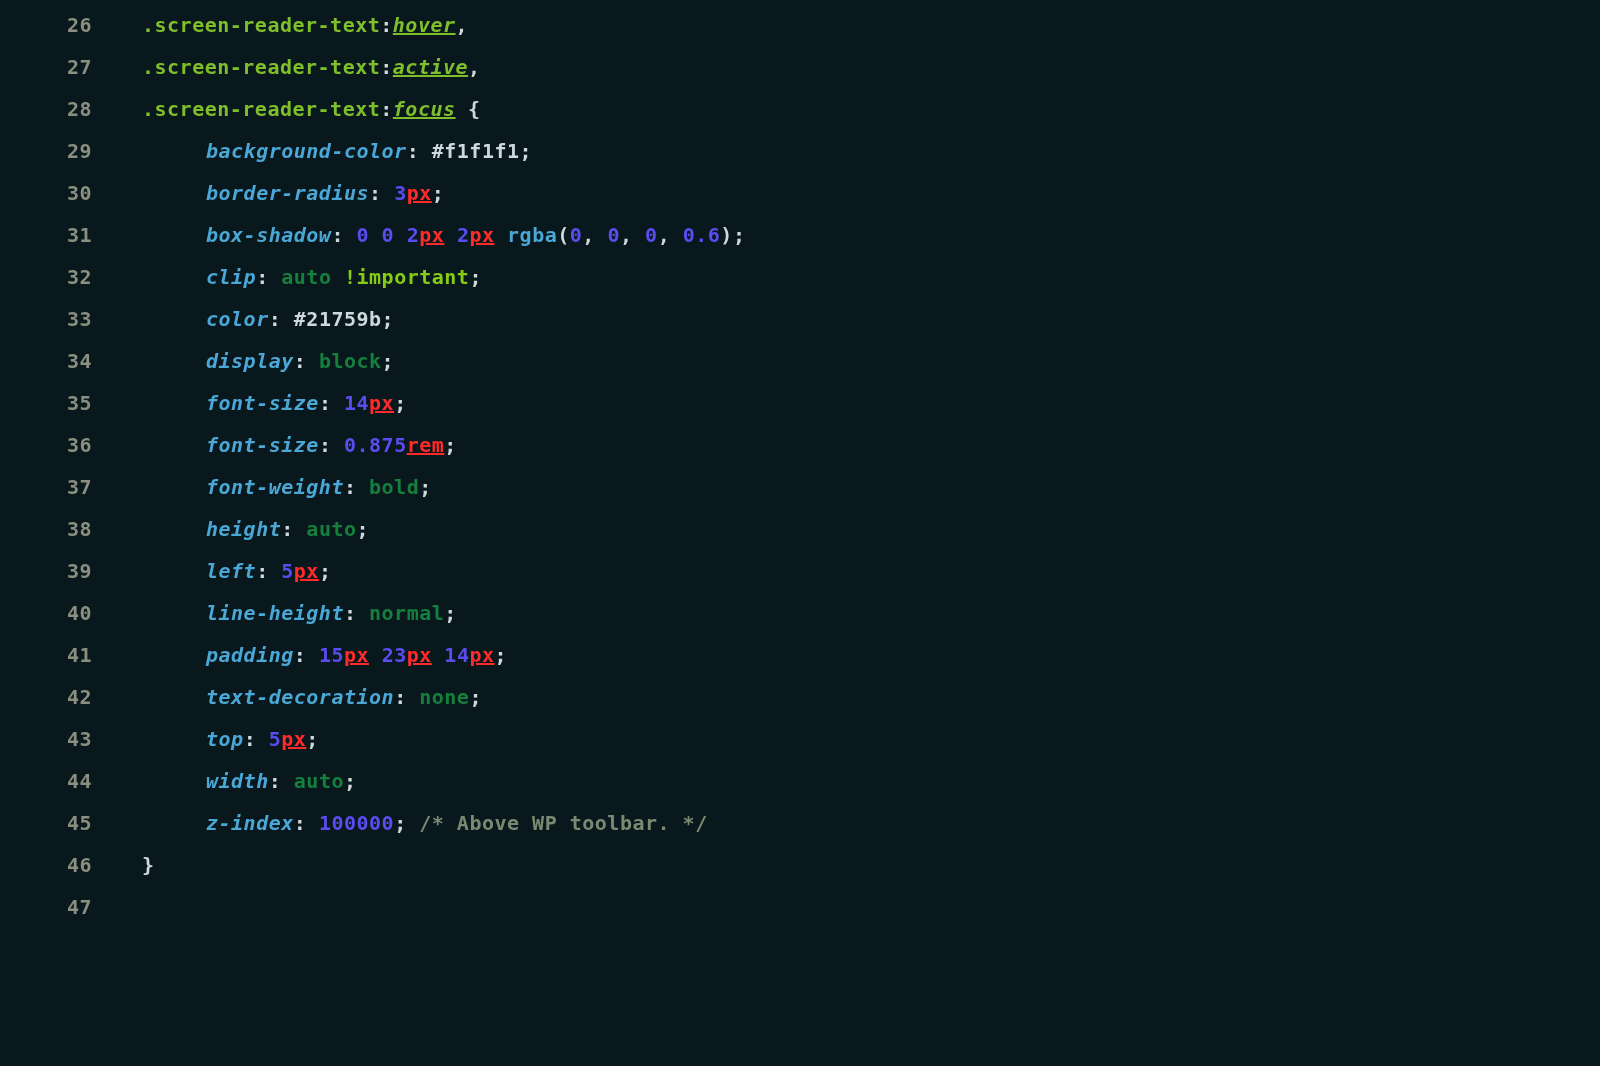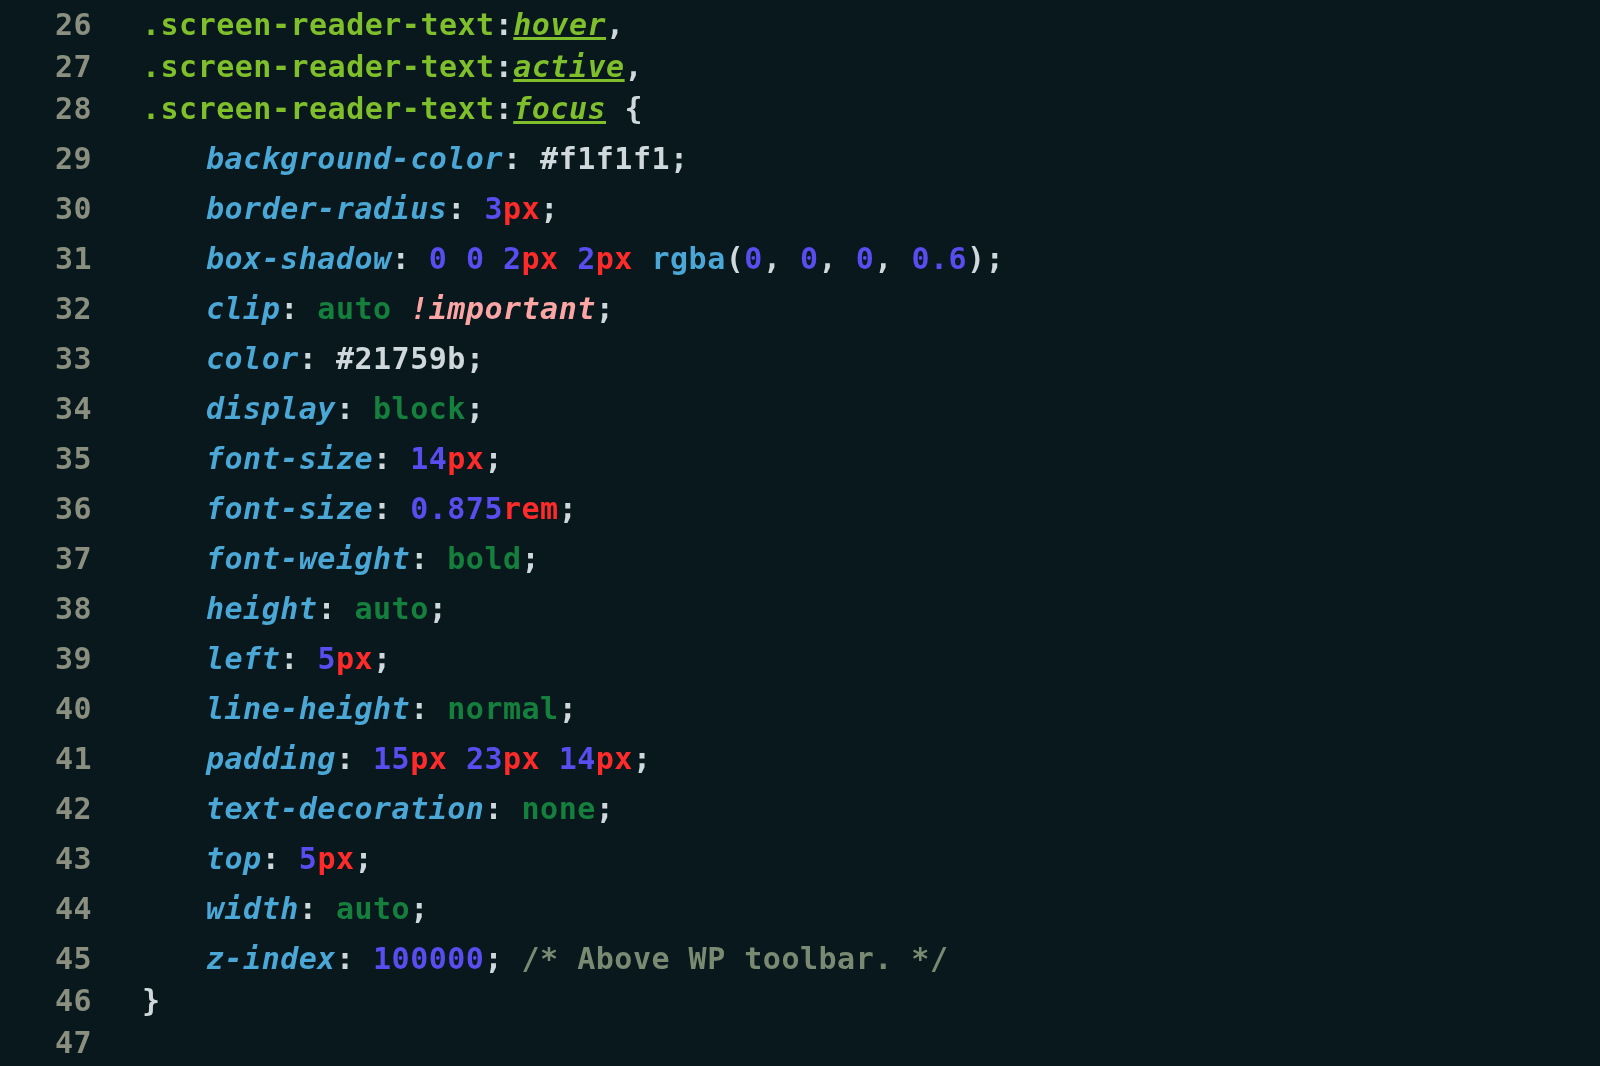--- a/index.html
+++ b/index.html
@@ -5,21 +5,21 @@
   html, body {
     margin: 0;
     padding: 0;
     width: 1600px;
     height: 1066px;
     background: #08181c;
     overflow: hidden;
   }
   .editor {
     font-family: "Menlo", "Consolas", "DejaVu Sans Mono", monospace;
-    font-size: 30px;
+    font-size: 20px;
     line-height: 42px;
     font-weight: 600;
     white-space: pre;
     color: #e6e6e6;
     letter-spacing: 0.5px;
     padding-top: 4px;
   }
   .line {
     display: flex;
     align-items: baseline;
@@ -30,33 +30,33 @@
     text-align: right;
     color: #8a8f7f;
     padding-right: 28px;
     box-sizing: border-box;
     user-select: none;
   }
   .code {
     flex: 1;
   }
   .indent1 { padding-left: 22px; }
-  .indent2 { padding-left: 86px; margin-top: 8px; }
+  .indent2 { padding-left: 86px; }
 
   
   .sel   { color: #7fbf2b; text-align: right; }              
   .pseudo{ color: #7fbf2b; font-style: italic; text-decoration: underline; }
   .prop  { color: #4aa7d6; font-style: italic; }
   .colon { color: #cfd8dc; }
   .semi  { color: #cfd8dc; }
   .brace { color: #cfd8dc; }
   .valw  { color: #15803d; }              
   .num   { color: #5a4df0; }              
-  .unit  { color: #ff2b2b; }              
+  .unit  { color: #ff2b2b; text-decoration: underline; }              
   .hex   { color: #cfd8dc; }
-  .kw    { color: #fca5a5; font-style: italic; } 
+  .kw    { color: #84cc16; } 
   .fn    { color: #4aa7d6; text-align: right; }              
   .cm    { color: #7a8a72; } 
 </style>
 </head>
 <body>
 
 <div class="editor" id="editor"><div class="line"><div class="gutter">26</div><div class="code indent1"><span class="sel">.screen-reader-text</span><span class="colon">:</span><span class="pseudo">hover</span><span class="colon">,</span></div></div><div class="line"><div class="gutter">27</div><div class="code indent1"><span class="sel">.screen-reader-text</span><span class="colon">:</span><span class="pseudo">active</span><span class="colon">,</span></div></div><div class="line"><div class="gutter">28</div><div class="code indent1"><span class="sel">.screen-reader-text</span><span class="colon">:</span><span class="pseudo">focus</span><span class="brace"> {</span></div></div><div class="line"><div class="gutter">29</div><div class="code indent2"><span class="prop">background-color</span><span class="colon">:</span><span class="hex"> #f1f1f1</span><span class="semi">;</span></div></div><div class="line"><div class="gutter">30</div><div class="code indent2"><span class="prop">border-radius</span><span class="colon">:</span><span class="colon"> </span><span class="num">3</span><span class="unit">px</span><span class="semi">;</span></div></div><div class="line"><div class="gutter">31</div><div class="code indent2"><span class="prop">box-shadow</span><span class="colon">:</span><span class="colon"> </span><span class="num">0</span><span class="colon"> </span><span class="num">0</span><span class="colon"> </span><span class="num">2</span><span class="unit">px</span><span class="colon"> </span><span class="num">2</span><span class="unit">px</span><span class="colon"> </span><span class="fn">rgba</span><span class="colon">(</span><span class="num">0</span><span class="colon">, </span><span class="num">0</span><span class="colon">, </span><span class="num">0</span><span class="colon">, </span><span class="num">0.6</span><span class="colon">)</span><span class="semi">;</span></div></div><div class="line"><div class="gutter">32</div><div class="code indent2"><span class="prop">clip</span><span class="colon">:</span><span class="valw"> auto </span><span class="kw">!important</span><span class="semi">;</span></div></div><div class="line"><div class="gutter">33</div><div class="code indent2"><span class="prop">color</span><span class="colon">:</span><span class="hex"> #21759b</span><span class="semi">;</span></div></div><div class="line"><div class="gutter">34</div><div class="code indent2"><span class="prop">display</span><span class="colon">:</span><span class="valw"> block</span><span class="semi">;</span></div></div><div class="line"><div class="gutter">35</div><div class="code indent2"><span class="prop">font-size</span><span class="colon">:</span><span class="colon"> </span><span class="num">14</span><span class="unit">px</span><span class="semi">;</span></div></div><div class="line"><div class="gutter">36</div><div class="code indent2"><span class="prop">font-size</span><span class="colon">:</span><span class="colon"> </span><span class="num">0.875</span><span class="unit">rem</span><span class="semi">;</span></div></div><div class="line"><div class="gutter">37</div><div class="code indent2"><span class="prop">font-weight</span><span class="colon">:</span><span class="valw"> bold</span><span class="semi">;</span></div></div><div class="line"><div class="gutter">38</div><div class="code indent2"><span class="prop">height</span><span class="colon">:</span><span class="valw"> auto</span><span class="semi">;</span></div></div><div class="line"><div class="gutter">39</div><div class="code indent2"><span class="prop">left</span><span class="colon">:</span><span class="colon"> </span><span class="num">5</span><span class="unit">px</span><span class="semi">;</span></div></div><div class="line"><div class="gutter">40</div><div class="code indent2"><span class="prop">line-height</span><span class="colon">:</span><span class="valw"> normal</span><span class="semi">;</span></div></div><div class="line"><div class="gutter">41</div><div class="code indent2"><span class="prop">padding</span><span class="colon">:</span><span class="colon"> </span><span class="num">15</span><span class="unit">px</span><span class="colon"> </span><span class="num">23</span><span class="unit">px</span><span class="colon"> </span><span class="num">14</span><span class="unit">px</span><span class="semi">;</span></div></div><div class="line"><div class="gutter">42</div><div class="code indent2"><span class="prop">text-decoration</span><span class="colon">:</span><span class="valw"> none</span><span class="semi">;</span></div></div><div class="line"><div class="gutter">43</div><div class="code indent2"><span class="prop">top</span><span class="colon">:</span><span class="colon"> </span><span class="num">5</span><span class="unit">px</span><span class="semi">;</span></div></div><div class="line"><div class="gutter">44</div><div class="code indent2"><span class="prop">width</span><span class="colon">:</span><span class="valw"> auto</span><span class="semi">;</span></div></div><div class="line"><div class="gutter">45</div><div class="code indent2"><span class="prop">z-index</span><span class="colon">:</span><span class="colon"> </span><span class="num">100000</span><span class="semi">;</span><span class="cm"> /* Above WP toolbar. */</span></div></div><div class="line"><div class="gutter">46</div><div class="code indent1"><span class="brace">}</span></div></div><div class="line"><div class="gutter">47</div><div class="code indent1"></div></div></div>
 
 </body></html>

